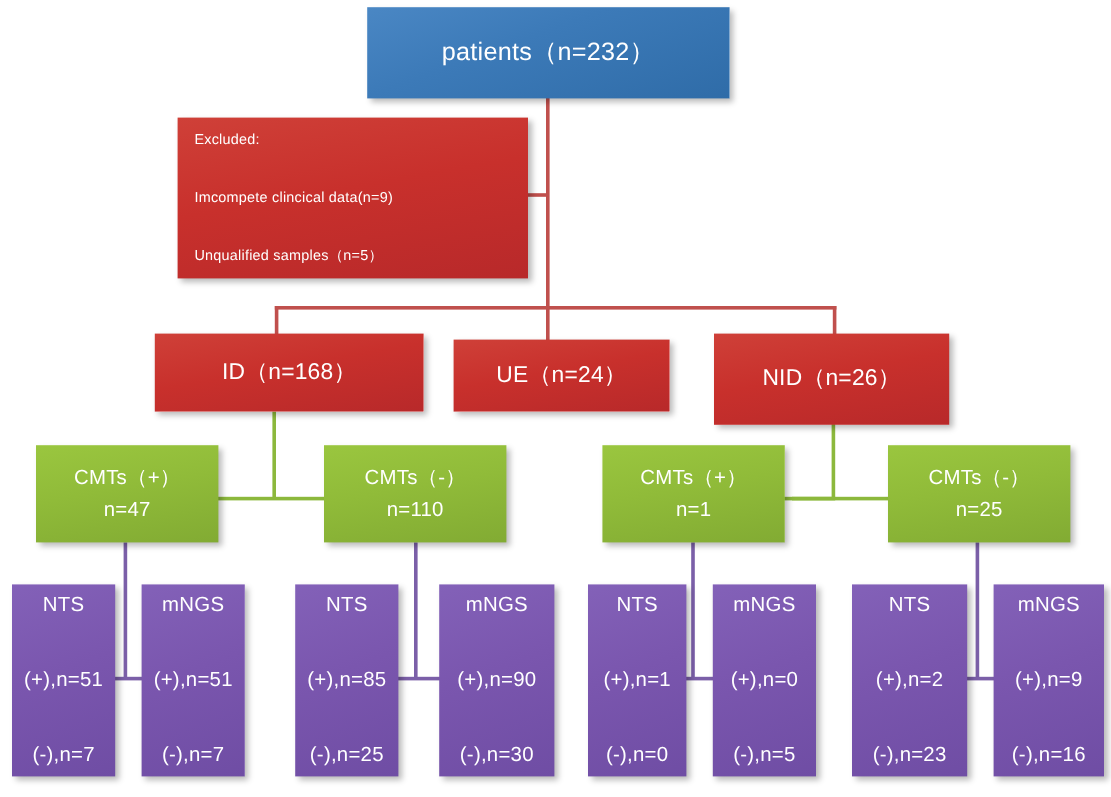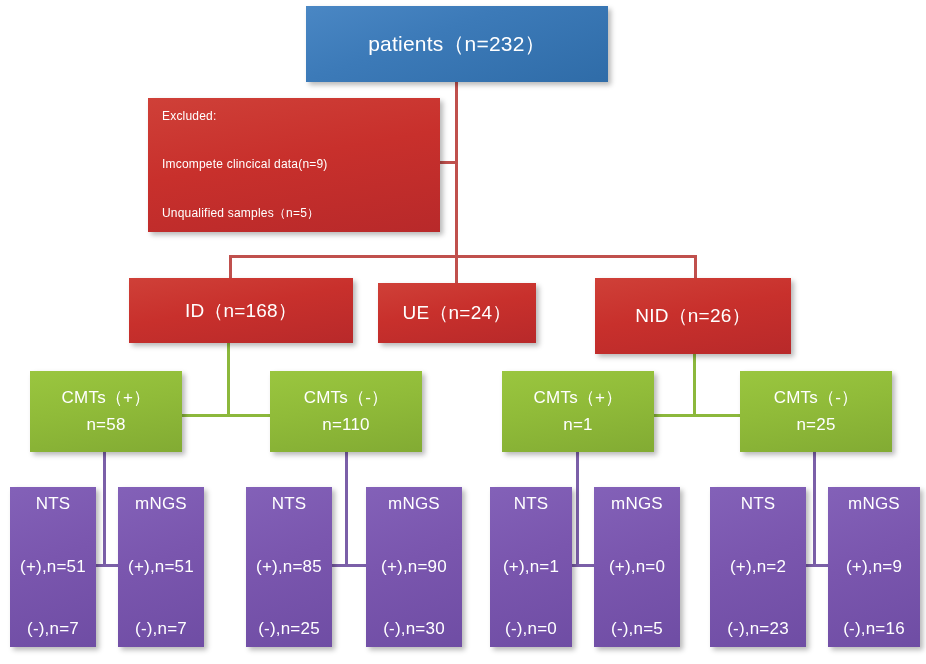--- a/index.html
+++ b/index.html
@@ -114,30 +114,30 @@
 
   <div class="box red excluded" style="left:148px; top:98px; width:292px; height:134px;">
     <span class="ln">Excluded:</span>
     <span class="ln">Imcompete clincical data(n=9)</span>
     <span class="ln">Unqualified  samples（n=5）</span>
   </div>
 
   <div class="box red node" style="left:129px; top:278px; width:224px; height:65px;">
     <span class="ln">ID（n=168）</span>
   </div>
-  <div class="box red node" style="left:378px; top:283px; width:158px; height:60px;">
+  <div class="box red node" style="left:378px; top:283px; width:180px; height:60px;">
     <span class="ln">UE（n=24）</span>
   </div>
   <div class="box red node" style="left:595px; top:278px; width:196px; height:76px;">
     <span class="ln">NID（n=26）</span>
   </div>
 
   <div class="box green" style="left:30px; top:371px; width:152px; height:81px;">
     <span class="ln">CMTs（+）</span>
-    <span class="ln">n=58</span>
+    <span class="ln">n=47</span>
   </div>
   <div class="box green" style="left:270px; top:371px; width:152px; height:81px;">
     <span class="ln">CMTs（-）</span>
     <span class="ln">n=110</span>
   </div>
   <div class="box green" style="left:502px; top:371px; width:152px; height:81px;">
     <span class="ln">CMTs（+）</span>
     <span class="ln">n=1</span>
   </div>
   <div class="box green" style="left:740px; top:371px; width:152px; height:81px;">

